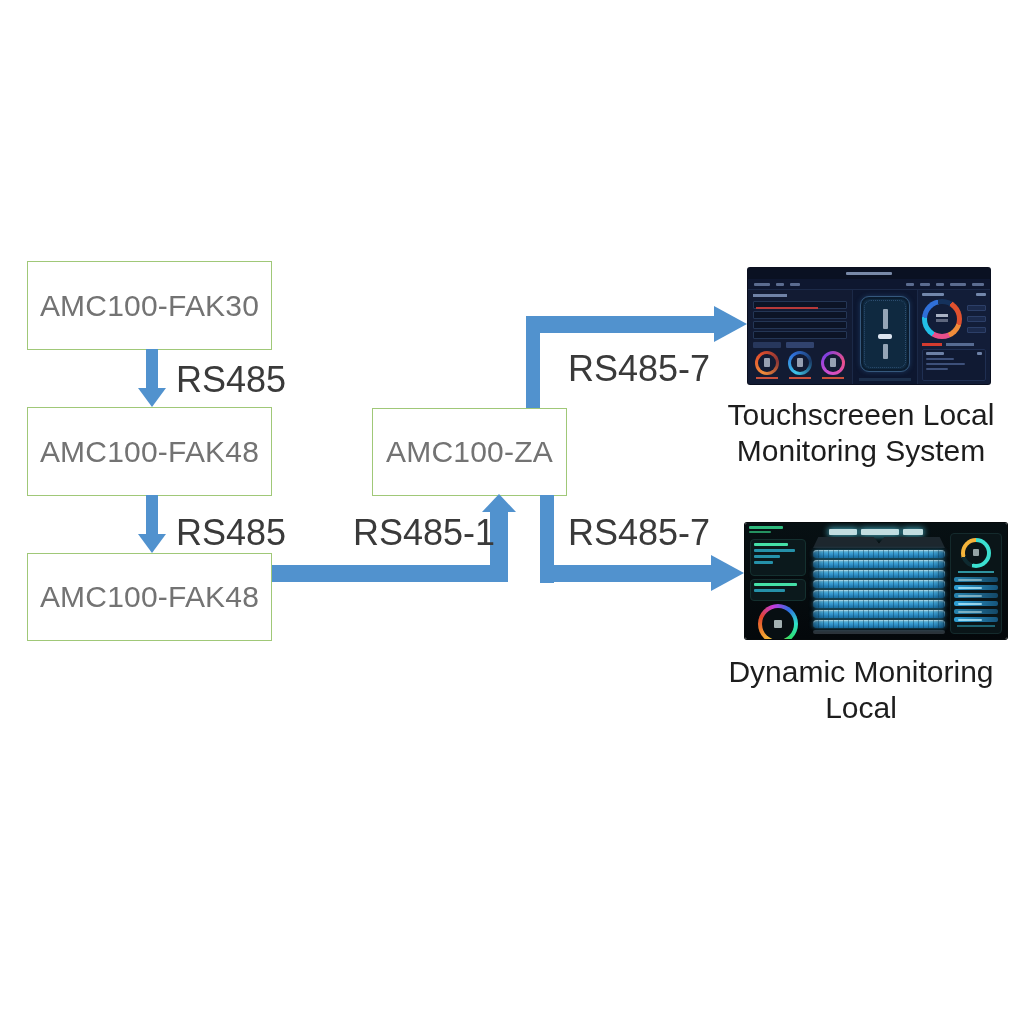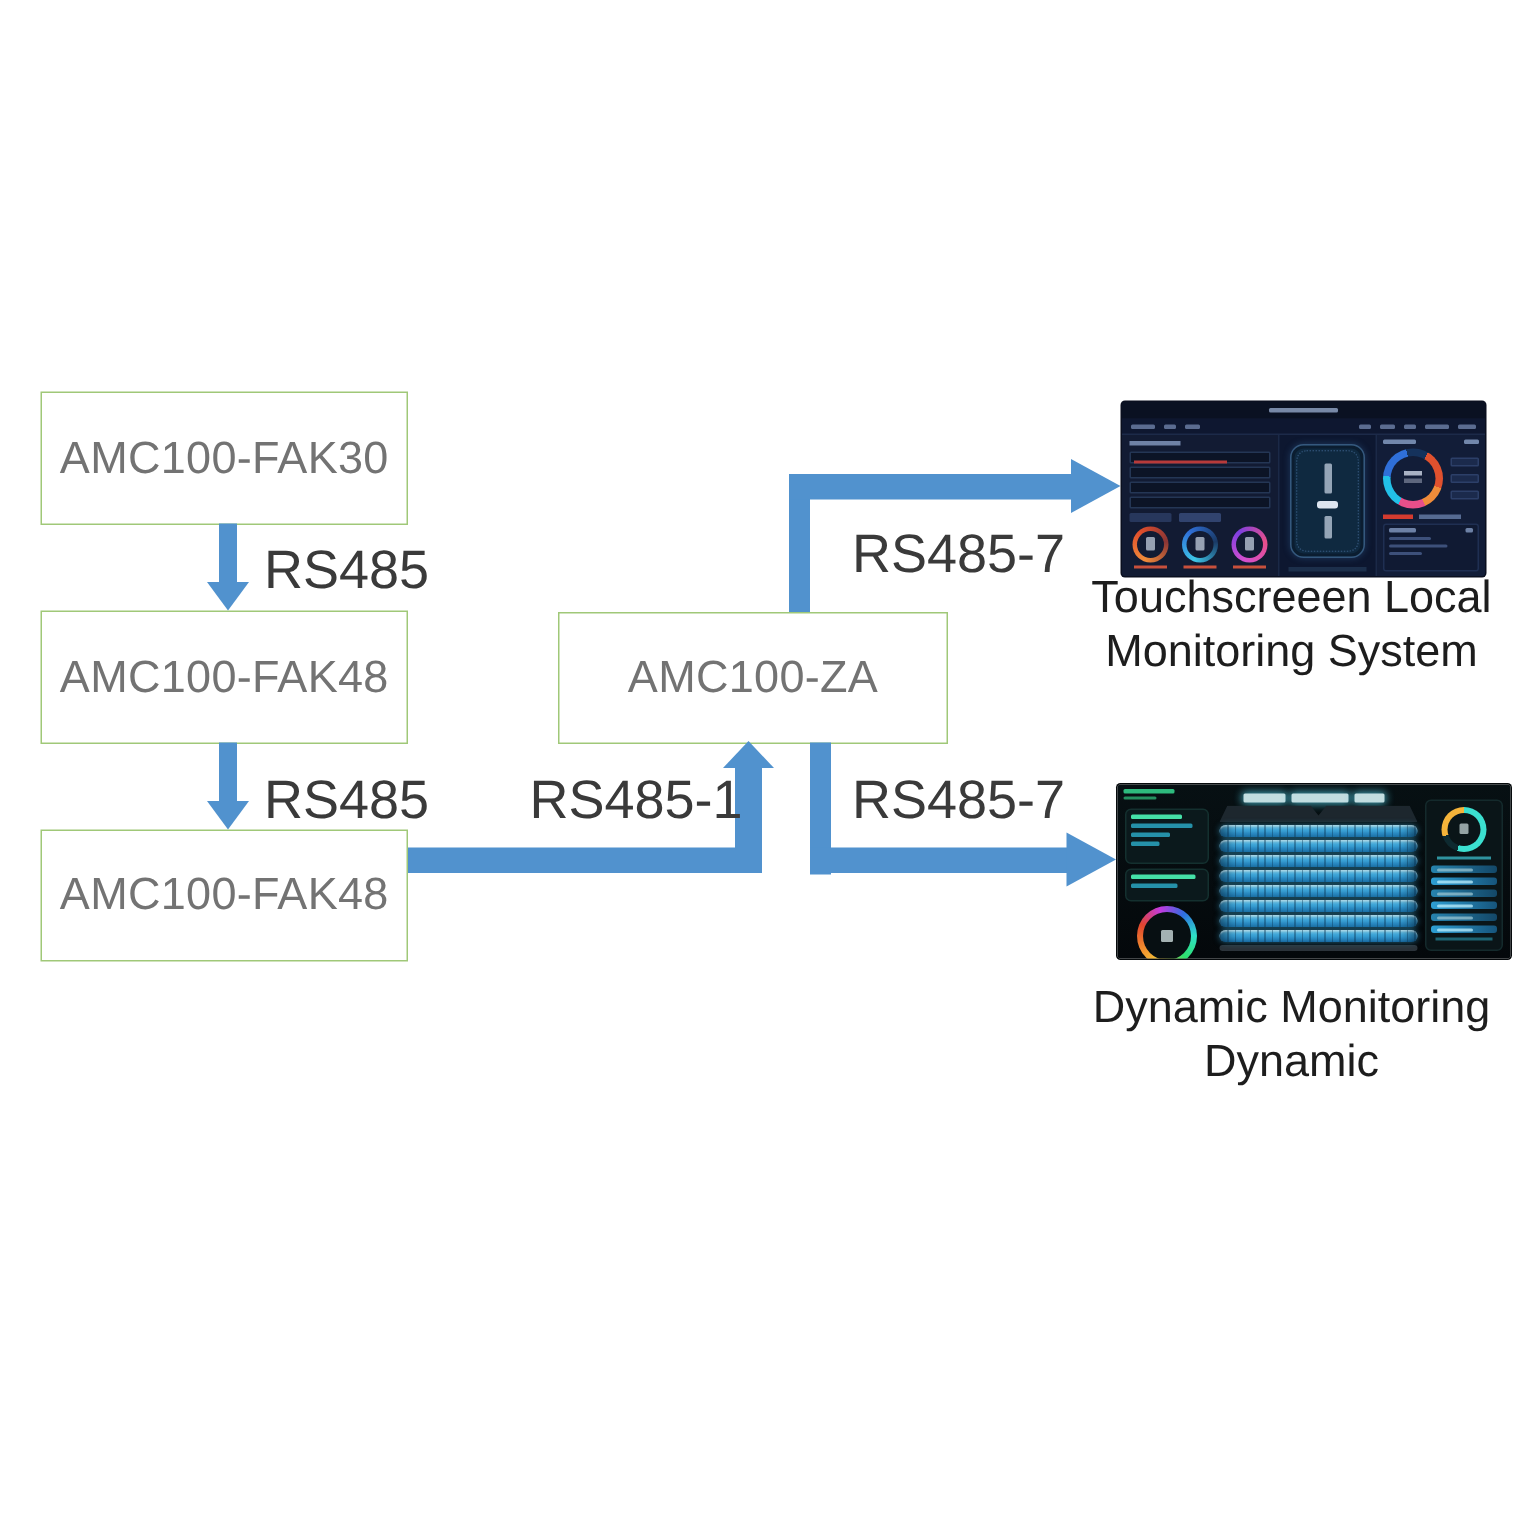--- a/index.html
+++ b/index.html
@@ -7,41 +7,41 @@
   body { font-family:"Liberation Sans", sans-serif; }
   .canvas { position:relative; width:1024px; height:1024px; background:#ffffff; overflow:hidden; }
 
   
   .node { position:absolute; background:#ffffff; border:1.5px solid #a0c878;
           display:flex; align-items:center; justify-content:center; }
   .node-label { font-size:30px; color:#737373; letter-spacing:.2px; }
   #n1  { left:27px;  top:261px; width:245px; height:89px; }
   #n2  { left:27px;  top:407px; width:245px; height:89px; }
   #n3  { left:27px;  top:553px; width:245px; height:88px; }
-  #nza { left:372px; top:408px; width:260px; height:88px; }
+  #nza { left:372px; top:408px; width:195px; height:88px; }
 
   
   .shaft { position:absolute; background:#5192ce; }
   .tri { position:absolute; width:0; height:0; }
   .tri-down  { border-left:14px solid transparent; border-right:14px solid transparent; border-top:19px solid #5192ce; }
   .tri-up    { border-left:17px solid transparent; border-right:17px solid transparent; border-bottom:18px solid #5192ce; }
   .tri-right { border-top:18px solid transparent; border-bottom:18px solid transparent; border-left:33px solid #5192ce; }
 
   
   .edge-label { position:absolute; font-size:36px; color:#3a3a3a; white-space:nowrap; }
   #lbl-rs485-top { left:176px; top:359px; }
   #lbl-rs485-mid { left:176px; top:512px; }
   #lbl-rs485-1   { left:353px; top:512px; }
   #lbl-rs485-2   { left:568px; top:348px; }
   #lbl-rs485-3   { left:568px; top:512px; }
 
   
   .caption { position:absolute; width:310px; text-align:center; font-size:30px;
              line-height:36px; color:#1d1d1d; }
-  #cap-ts { left:706px; top:381px; }
+  #cap-ts { left:706px; top:397px; }
   #cap-dy { left:706px; top:654px;text-align:center; }
 
   
   .ts { position:absolute; left:748px; top:268px; width:242px; height:116px;
         background:#10182d; border-radius:2px; overflow:hidden; box-shadow:0 0 0 1px #0a0f1f; }
   .ts i, .ts b, .ts u, .ts em { display:block; }
   .ts-head { height:11px; background:#0a1122; display:flex; align-items:center; justify-content:center; }
   .ts-head i { width:46px; height:3px; background:#93a7c9; border-radius:1px; opacity:.8; }
   .ts-toolbar { height:11px; background:#0e1730; border-bottom:1px solid #1c2a49;
                 display:flex; align-items:center; gap:6px; padding:0 6px; }
@@ -341,16 +341,16 @@
       <div class="srow"></div>
       <div class="srow"></div>
       <div class="srow"></div>
       <div class="srow"></div>
       <div class="sfoot"></div>
     </div>
   </div>
 
   <div class="caption" id="cap-dy">
     <div>Dynamic Monitoring</div>
-    <div>Dynamic</div>
+    <div>Local</div>
   </div>
 
 </div>
 
 </body></html>

